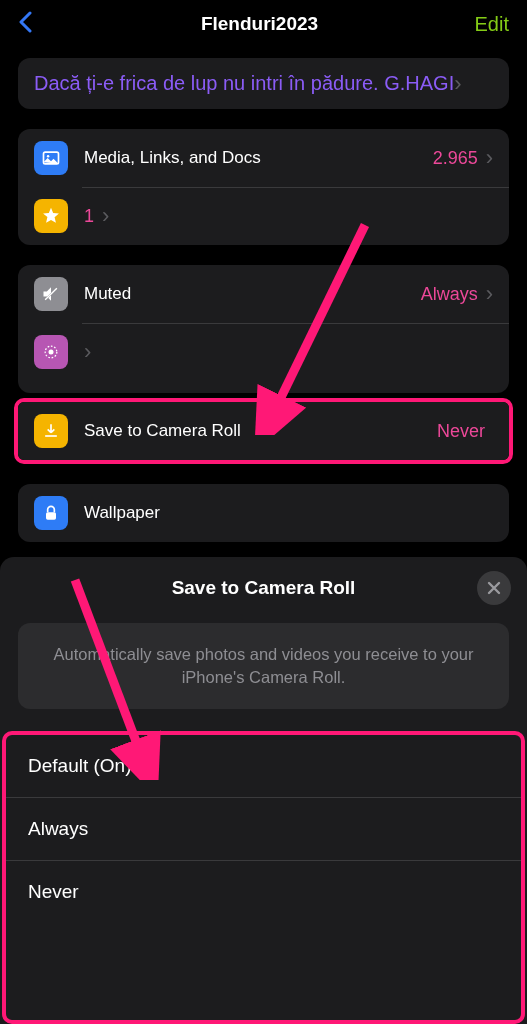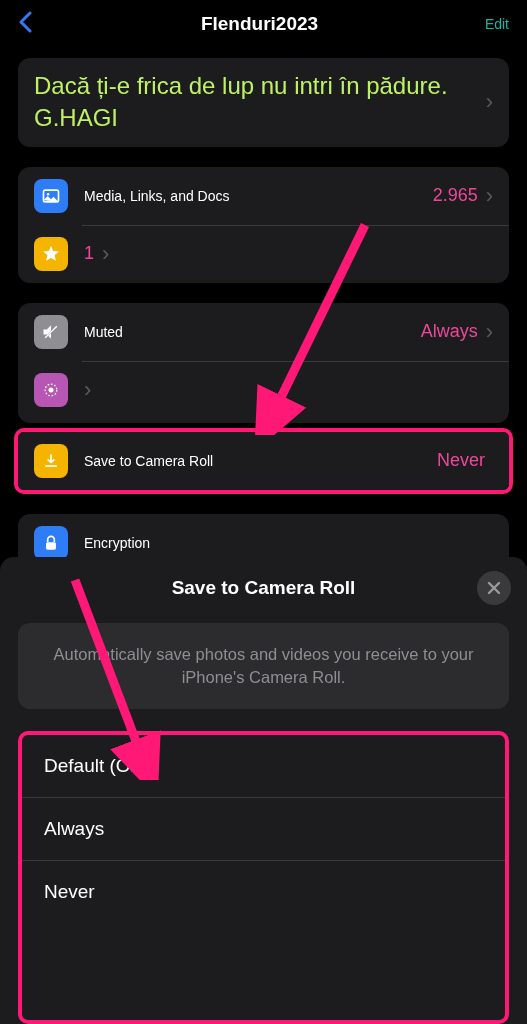--- a/index.html
+++ b/index.html
@@ -1,37 +1,37 @@
 <!DOCTYPE html>
 <html><head>
 <meta charset="utf-8">
 <style>
 *{margin:0;padding:0;box-sizing:border-box;-webkit-font-smoothing:antialiased}
 body{width:527px;height:1024px;background:#000;font-family:-apple-system,BlinkMacSystemFont,"SF Pro Text","Helvetica Neue",sans-serif;color:#fff;overflow:hidden;position:relative}
 .nav{height:48px;display:flex;align-items:center;justify-content:space-between;padding:0 18px;position:relative}
 .nav-title{position:absolute;left:0;right:8px;text-align:center;font-size:19px;font-weight:600;pointer-events:none}
 .back{color:#3478f6;font-size:26px}
-.edit{color:#14b8a6;font-size:14px}
+.edit{color:#84cc16;font-size:20px}
 .section{background:#1c1c1e;border-radius:12px;margin:10px 18px 20px}
 .row{display:flex;align-items:center;padding:12px 16px;min-height:50px;position:relative}
 .row+.row::before{content:"";position:absolute;top:0;left:64px;right:0;height:1px;background:#3a3a3c}
 .ico{width:34px;height:34px;border-radius:8px;margin-right:16px;flex-shrink:0;display:flex;align-items:center;justify-content:center}
 .ico svg{width:20px;height:20px}
-.lbl{flex:1;font-size:14px;color:#fff}
+.lbl{flex:1;font-size:17px;color:#fff}
 .val{font-size:18px;color:#ec4899;margin-right:8px}
 .chev{color:#5a5a5e;font-size:22px;font-weight:400}
-.subtext{font-size:24px;color:#bef264;line-height:1.35}
+.subtext{font-size:20px;color:#8b5cf6;line-height:1.35}
 .hl{border:4px solid #ff1876;border-radius:10px}
 .sheet{position:absolute;left:0;right:0;bottom:0;top:557px;background:#1c1c1e;border-radius:14px 14px 0 0;display:flex;flex-direction:column}
 .sheet-hd{display:flex;align-items:center;justify-content:center;padding:20px 18px 16px;position:relative}
 .sheet-title{font-size:19px;font-weight:600}
 .closebtn{position:absolute;right:16px;top:14px;width:34px;height:34px;border-radius:50%;background:#3a3a3c;display:flex;align-items:center;justify-content:center;color:#9a9a9e}
 .closebtn svg{width:14px;height:14px}
 .desc-card{background:#2c2c2e;border-radius:12px;margin:8px 18px 22px;padding:20px 22px;text-align:center;color:#8e8e93;font-size:16.5px;line-height:1.4}
-.opts{margin:0 18px;background:transparent;border-radius:10px;flex:1}
+.opts{margin:0 2px;background:transparent;border-radius:10px;flex:1}
 .opt{padding:20px 22px;font-size:19px;color:#fff;border-top:1px solid #3a3a3c}
 .opt:first-child{border-top:none}
 .opts-hl{border:4px solid #ff1876;border-radius:10px;padding-bottom:10px}
 .arrow{position:absolute;pointer-events:none}
 .arrow svg{display:block}
 </style>
 </head>
 <body>
 
 <div class="nav">
@@ -68,21 +68,21 @@
     <div class="ico" style="background:#f5b400">
       <svg viewBox="0 0 24 24" fill="#fff">
           <path d="M12 2l2.6 6.3 6.9.6-5.2 4.5 1.6 6.7L12 16.8 6.1 20l1.6-6.7L2.5 8.9l6.9-.6z"></path>
         </svg>
     </div>
     <div class="val">1</div>
     <span class="chev">›</span>
   </div>
 </div>
 
-<div class="section" style="margin-bottom:0;padding-bottom:4px">
+<div class="section" style="margin-bottom:0;padding-bottom:12px">
   <div class="row">
     <div class="ico" style="background:#8e8e93">
       <svg viewBox="0 0 24 24" fill="#fff">
           <path d="M3 9v6h4l5 5V4L7 9H3z"></path>
           <line x1="20" y1="4" x2="4" y2="20" stroke="#8e8e93" stroke-width="2"></line>
           <line x1="19" y1="5" x2="5" y2="19" stroke="#fff" stroke-width="1.6"></line>
         </svg>
     </div>
     <div class="lbl">Muted</div>
     <div class="val">Always</div>
@@ -113,21 +113,21 @@
 </div>
 
 <div class="section" style="margin-top:20px">
   <div class="row">
     <div class="ico" style="background:#2e7cf6">
       <svg viewBox="0 0 24 24" fill="#fff">
           <rect x="6" y="11" width="12" height="9" rx="2"></rect>
           <path d="M8 11V8a4 4 0 118 0v3" fill="none" stroke="#fff" stroke-width="2"></path>
         </svg>
     </div>
-    <div class="lbl">Encryption</div>
+    <div class="lbl">Wallpaper</div>
   </div>
 </div>
 
 <div class="sheet">
   <div class="sheet-hd">
     <div class="sheet-title">Save to Camera Roll</div>
     <div class="closebtn">
       <svg viewBox="0 0 14 14">
           <path d="M2 2l10 10M12 2L2 12" stroke="#9a9a9e" stroke-width="2.4" stroke-linecap="round"></path>
         </svg>

